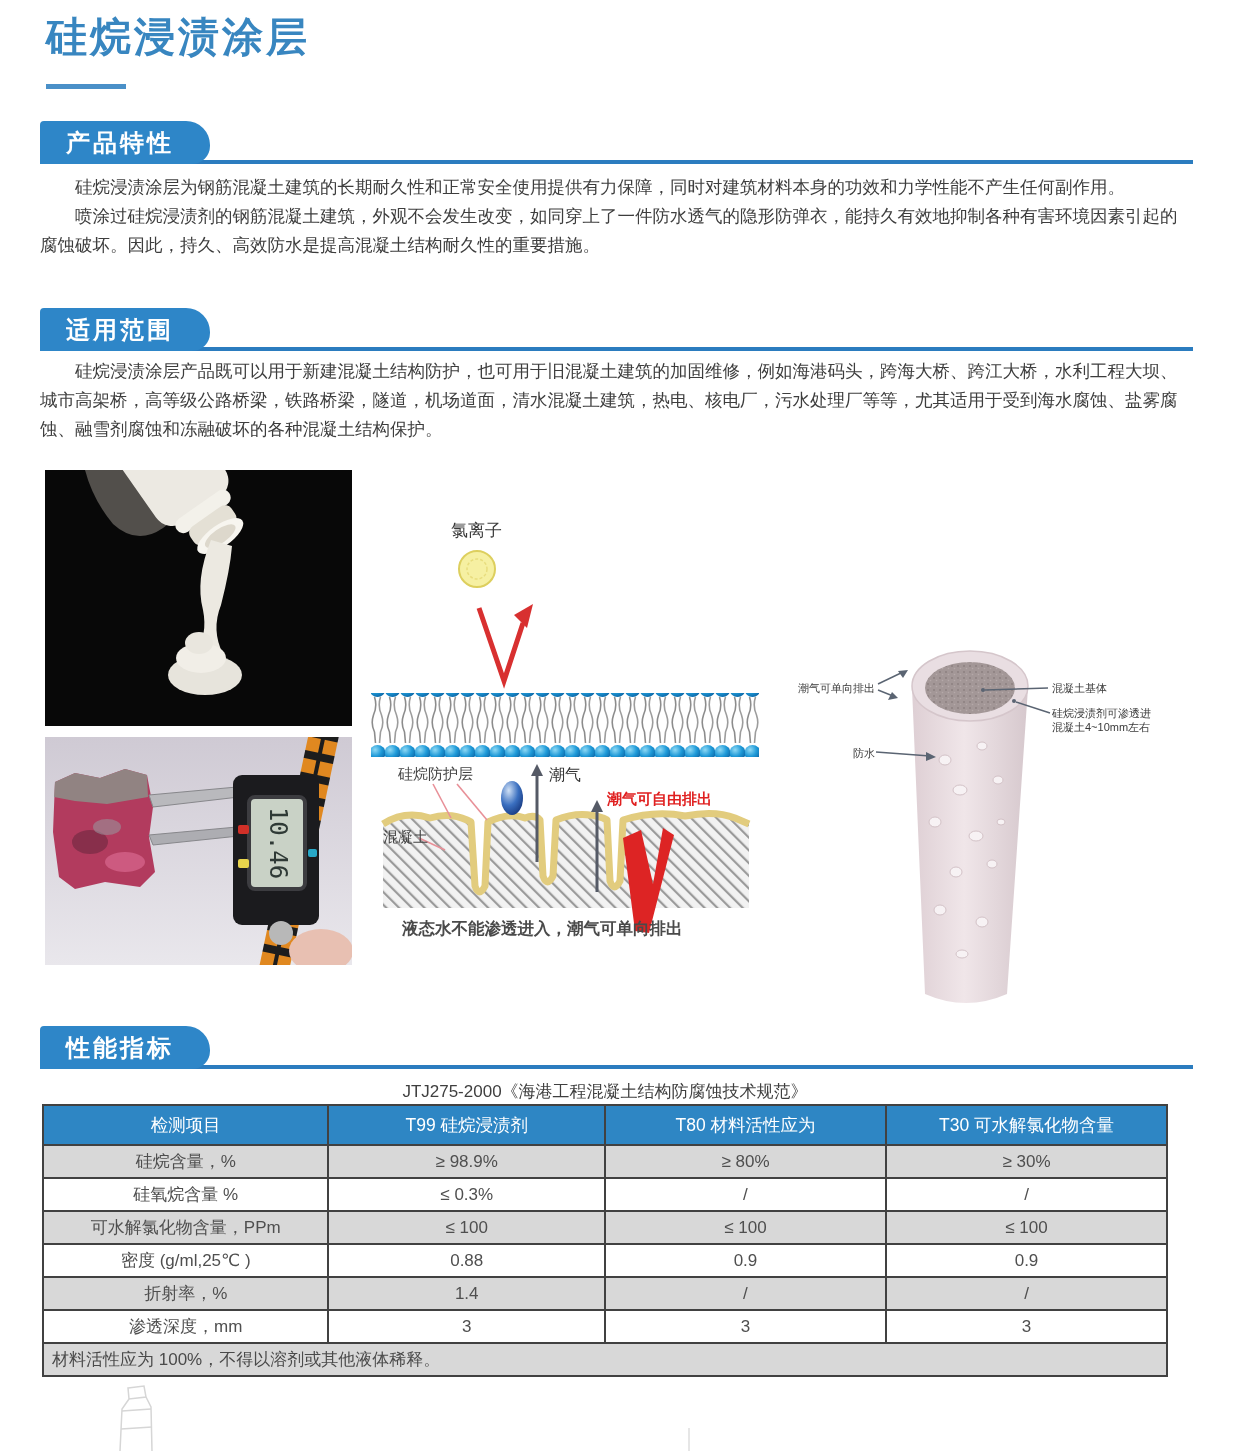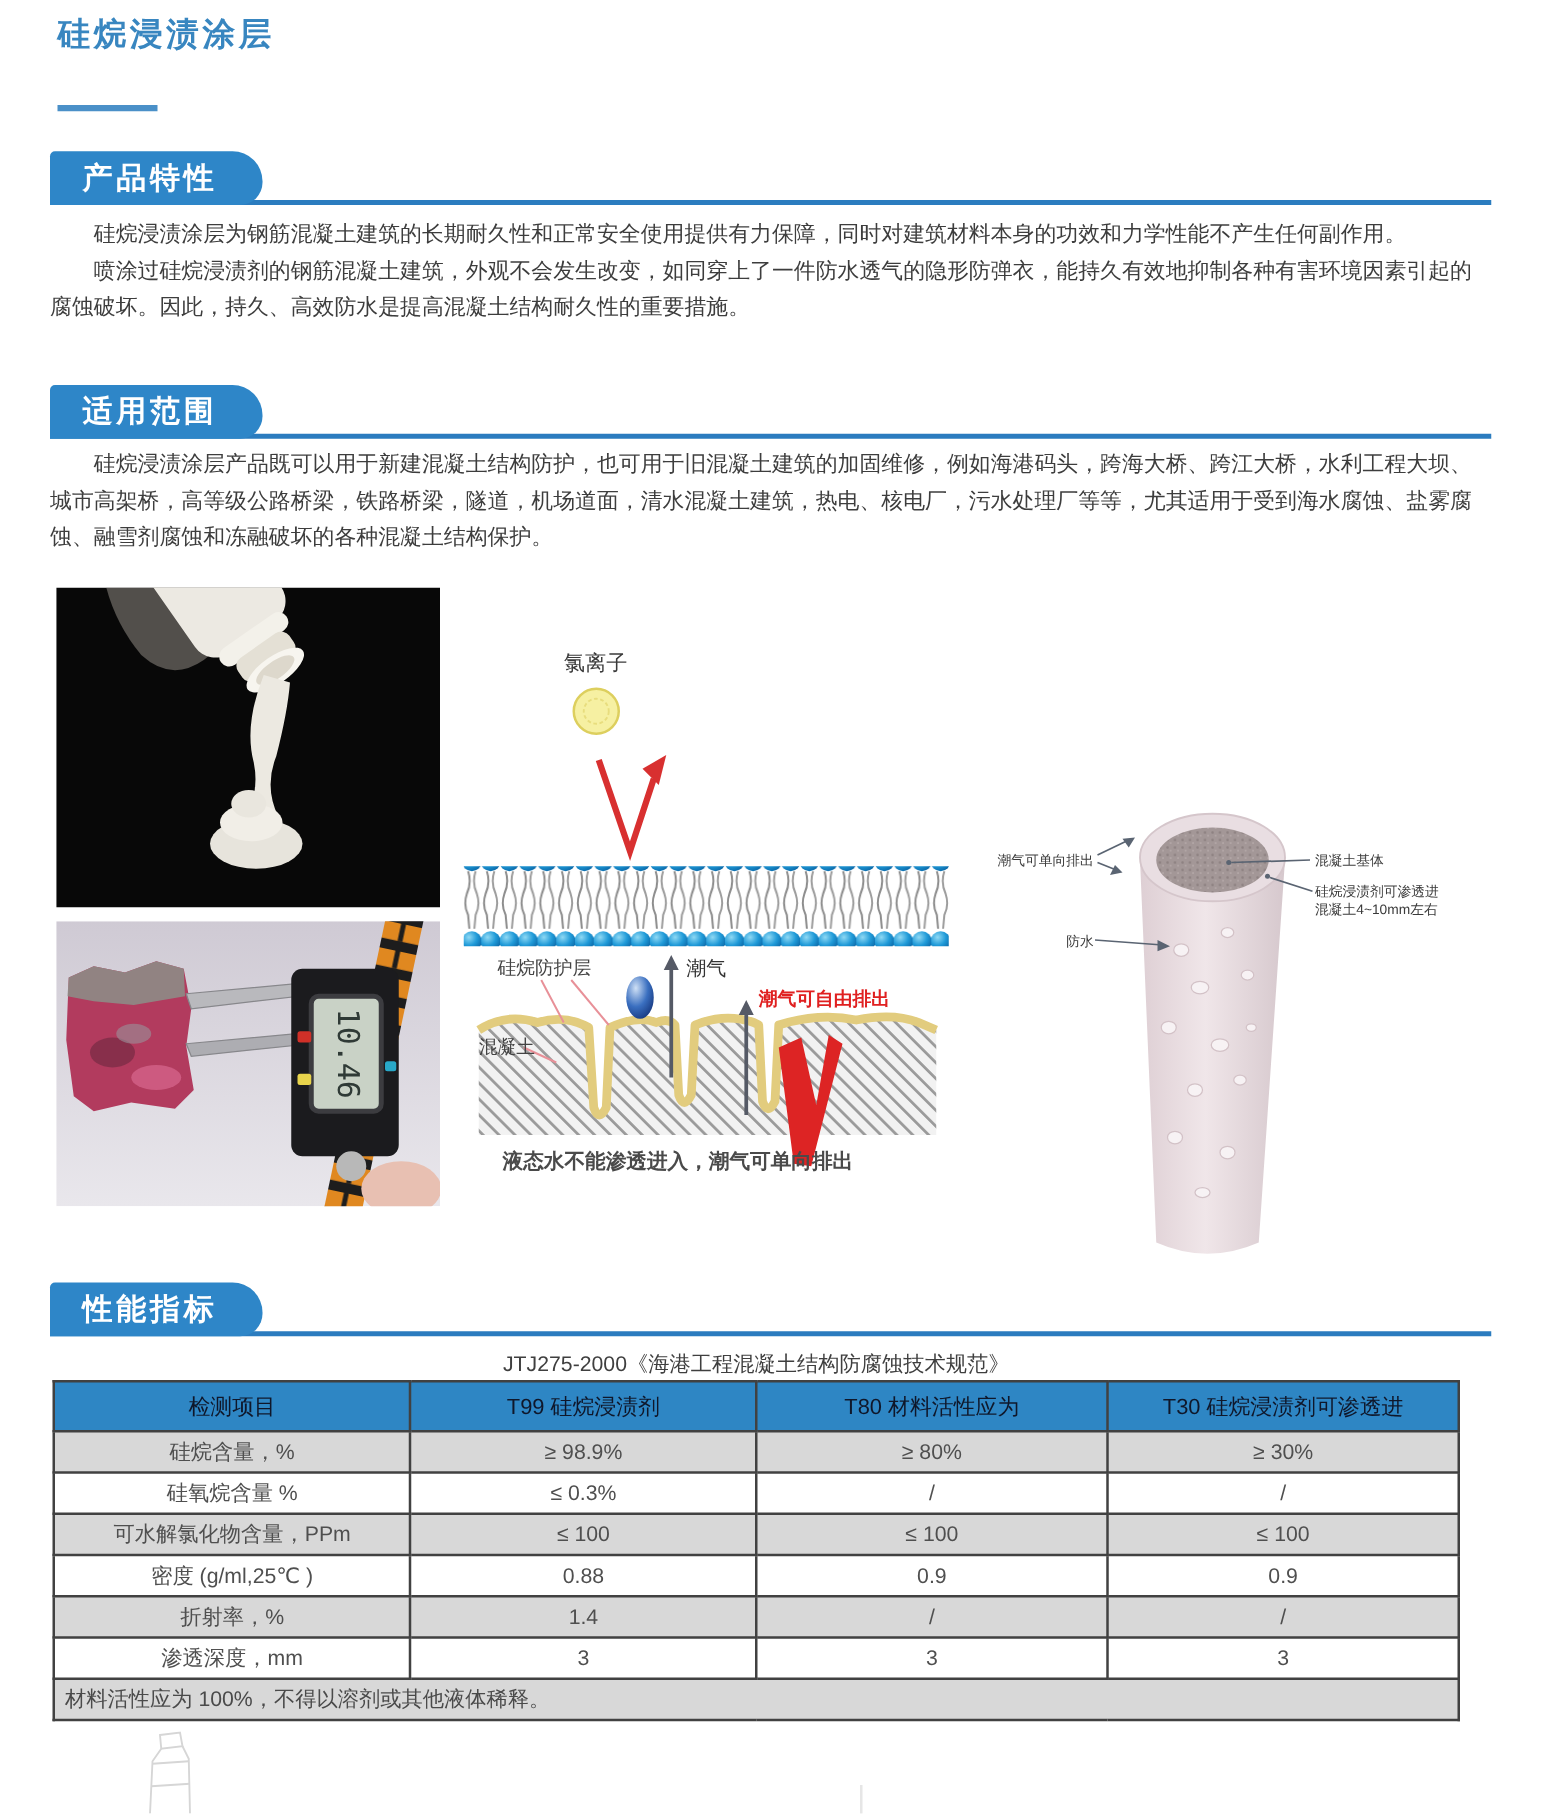--- a/index.html
+++ b/index.html
@@ -5,21 +5,21 @@
   html,body{margin:0;padding:0;background:#ffffff;}
   .page{
     position:relative;
     width:1235px;height:1451px;
     background:#ffffff;
     overflow:hidden;
     font-family:"Liberation Sans","DejaVu Sans",sans-serif;
   }
   .page-title{
     position:absolute;left:46px;top:10px;margin:0;
-    font-size:26px;font-weight:bold;color:#3886C0;letter-spacing:3px;
+    font-size:41px;font-weight:bold;color:#3886C0;letter-spacing:3px;
   }
   .title-rule{
     position:absolute;left:46px;top:84px;width:80px;height:5px;background:#4A90C8;
   }
   .section-header{position:absolute;left:40px;width:1153px;height:46px;text-align:center;}
   .section-rule{position:absolute;left:0;right:0;bottom:0;height:4px;background:#2B7CBF;}
   .section-badge{
     position:absolute;left:0;bottom:0;
     background:#2E86C8;color:#ffffff;
     font-size:24px;font-weight:bold;letter-spacing:3px;line-height:1;
@@ -39,21 +39,21 @@
   }
   table.perf{
     position:absolute;left:42px;top:1104px;width:1126px;
     border-collapse:collapse;table-layout:fixed;
     font-size:17px;
   }
   table.perf th,table.perf td{
     border:2px solid #414141;text-align:center;
   }
   table.perf th{
-    background:#2E86C4;color:#0f172a;font-weight:normal;
+    background:#2E86C4;color:#ffffff;font-weight:normal;
     padding:7px 4px;font-size:17.5px;
   }
   table.perf td{color:#4f4f4f;padding:4px 22px;height:23px;}
   table.perf tr.gray td{background:#D8D8D8;}
   table.perf td.footnote{text-align:left;padding-left:8px;background:#D8D8D8;color:#4a4a4a;}
   .sketch{position:absolute;}
 </style>
 </head>
 <body>
 
@@ -248,21 +248,21 @@
       <col style="width:25.4%">
         <col style="width:24.6%">
         <col style="width:25%">
         <col style="width:25%">
     </colgroup>
     <thead>
       <tr>
         <th>检测项目</th>
         <th>T99 硅烷浸渍剂</th>
         <th>T80 材料活性应为</th>
-        <th>T30 硅烷浸渍剂可渗透进</th>
+        <th>T30 可水解氯化物含量</th>
       </tr>
     </thead>
     <tbody>
       <tr class="gray">
         <td>硅烷含量，%</td>
         <td>≥ 98.9%</td>
         <td>≥ 80%</td>
         <td>≥ 30%</td>
       </tr>
       <tr>

